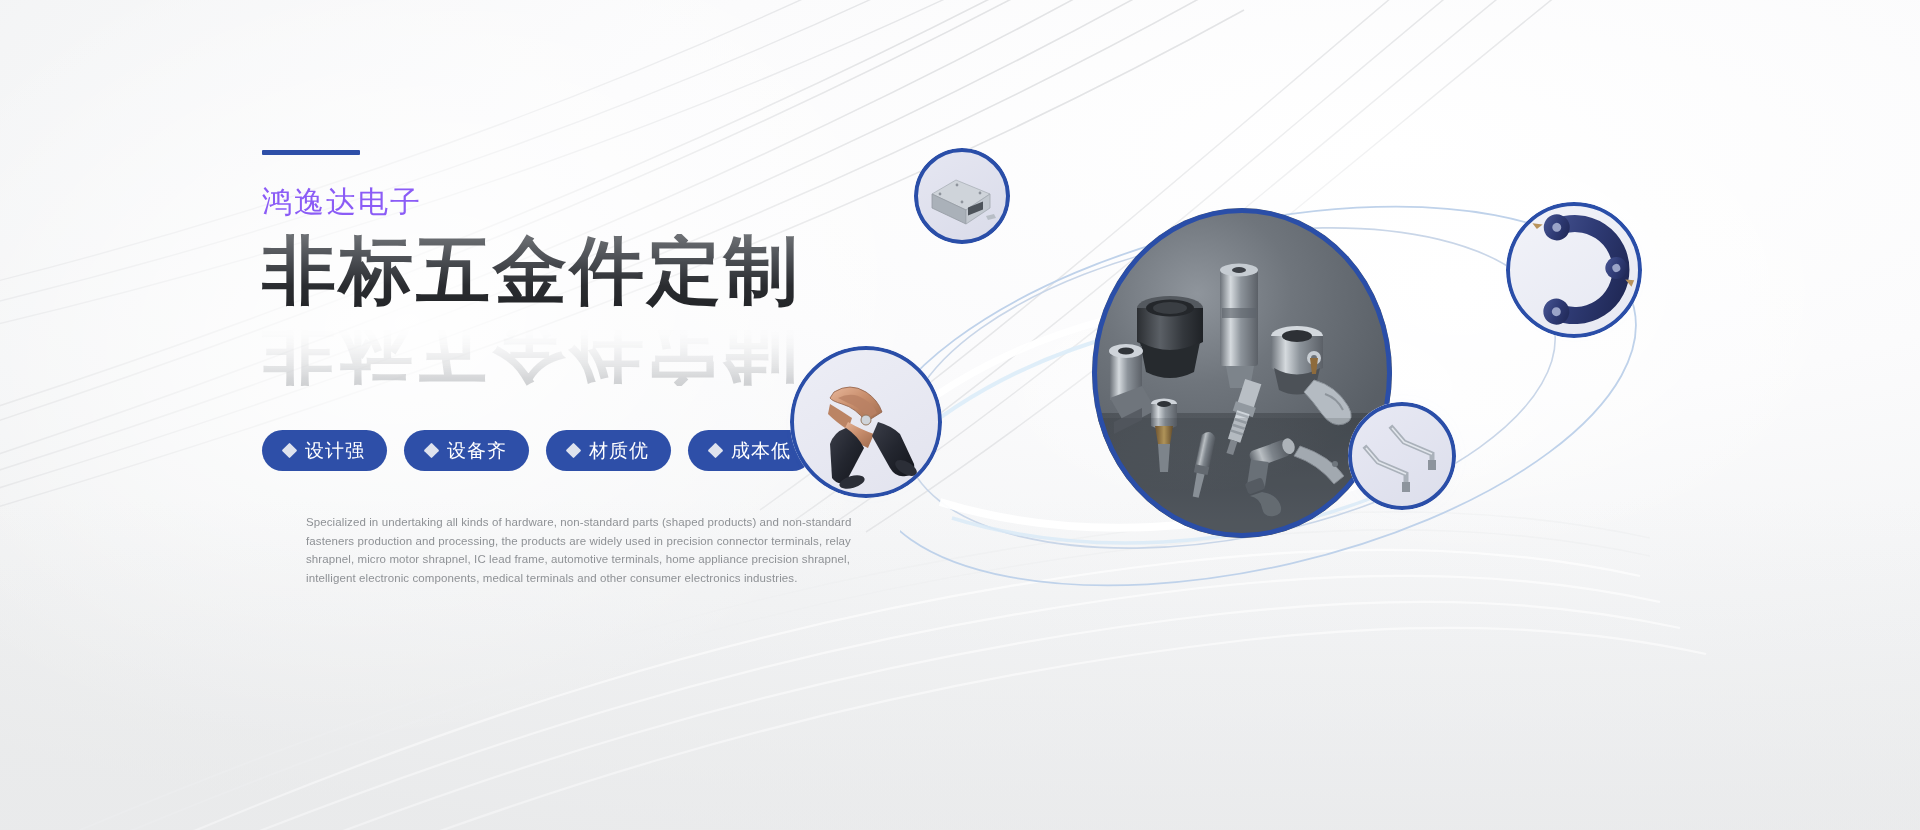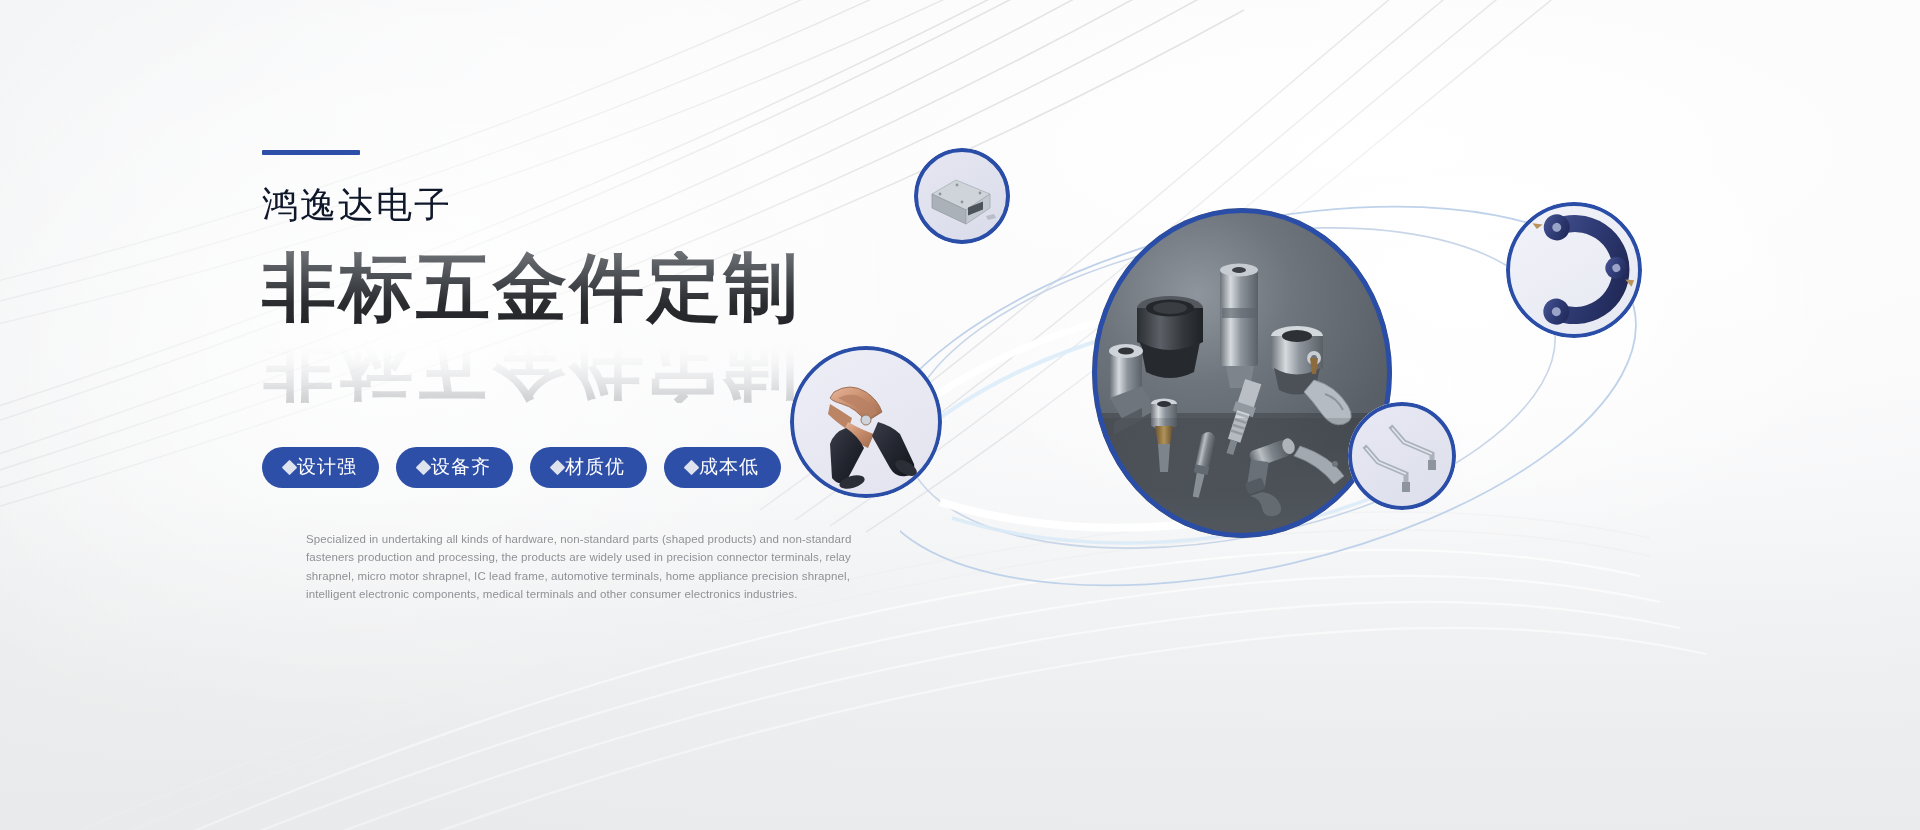--- a/index.html
+++ b/index.html
@@ -38,22 +38,22 @@
 
   
   .content{
     position:absolute; left:262px; top:150px; width:640px;
   }
   .accent-rule{
     width:98px; height:5px; background:#2e4fa8; border-radius:1px;
     margin-bottom:30px;
   }
   .eyebrow{
-    font-size:36px; color:#0f172a; letter-spacing:2px; font-weight:400;
-    line-height:1.1; margin-bottom:26px;
+    font-size:30px; color:#8b5cf6; letter-spacing:2px; font-weight:400;
+    line-height:1.1; margin-bottom:16px;
   }
 
   .headline-wrap{ position:relative; height:128px;font-family:Liberation Serif, serif; }
   .headline{
     font-size:74px; font-weight:700; letter-spacing:3px; line-height:1;
     background:linear-gradient(to bottom,#6f7276 0%,#4c4f54 34%,#2a2c30 70%,#232528 100%);
     -webkit-background-clip:text; background-clip:text;
     color:transparent; -webkit-text-fill-color:transparent;
     white-space:nowrap;
   }
@@ -66,21 +66,21 @@
     -webkit-background-clip:text; background-clip:text;
     color:transparent; -webkit-text-fill-color:transparent;
     opacity:.55;
     -webkit-mask-image:linear-gradient(to top, rgba(0,0,0,0) 4%, rgba(0,0,0,.85) 92%);
             mask-image:linear-gradient(to top, rgba(0,0,0,0) 4%, rgba(0,0,0,.85) 92%);
     pointer-events:none;
   }
 
   .badges{ display:flex; gap:17px; margin-top:68px; }
   .badge{
-    display:flex; align-items:center; gap:2px;
+    display:flex; align-items:center; gap:10px;
     height:41px; padding:0 22px;
     background:#2e4fa8; border-radius:21px;
     color:#ffffff; font-size:19px; letter-spacing:1px;
     cursor:pointer; white-space:nowrap;
   }
   .badge .dia{
     width:11px; height:11px; background:#dfe3ee;
     transform:rotate(45deg); border-radius:1px; flex:0 0 auto;
   }
 

